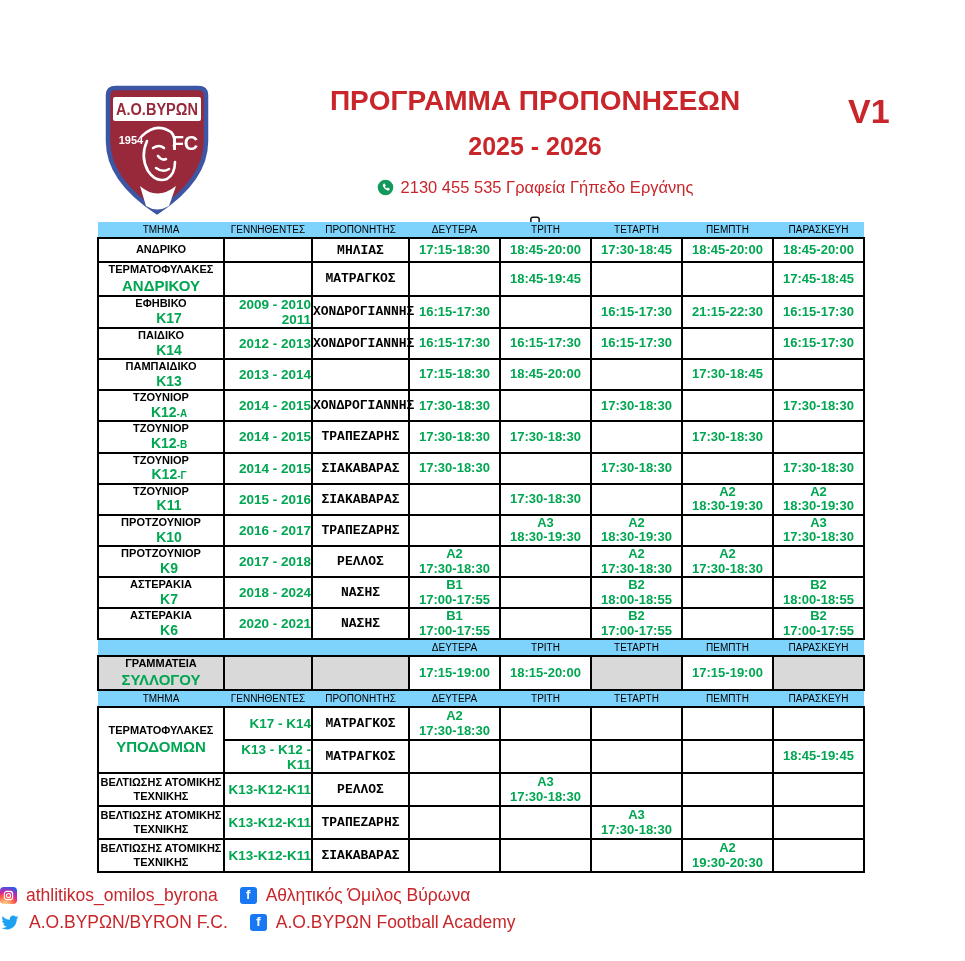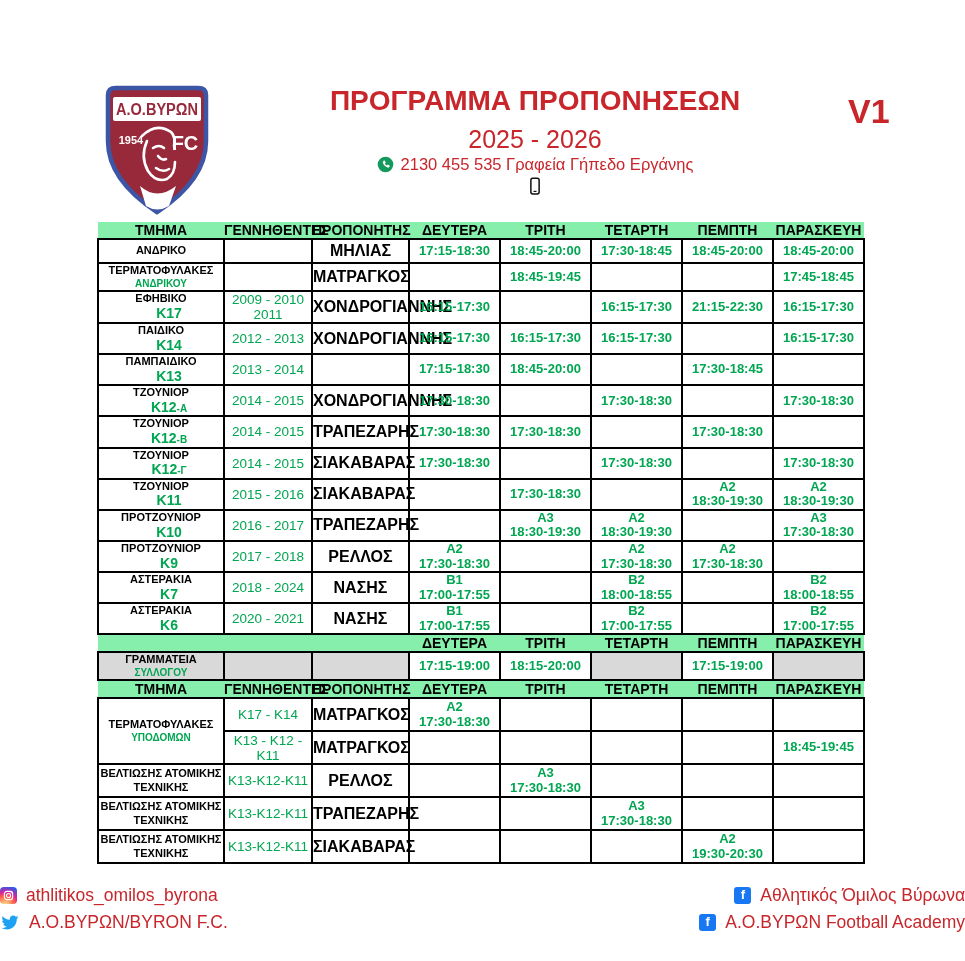--- a/index.html
+++ b/index.html
@@ -13,45 +13,45 @@
   }
   html,body{margin:0;padding:0;}
   body{
     width:965px;height:961px;background:#fff;position:relative;overflow:hidden;
     font-family:"Liberation Sans", sans-serif;
   }
   
   .logo{position:absolute;left:98px;top:84px;width:118px;height:132px;}
   .hdr-block{position:absolute;left:215px;top:86px;width:640px;text-align:center;color:var(--red);}
   .title{font-size:28px;font-weight:bold;letter-spacing:0px;line-height:1.05;}
-  .season{font-size:25px;font-weight:normal;line-height:1.05;margin-top:11px;}
+  .season{font-size:25px;font-weight:bold;line-height:1.05;margin-top:18px;}
   .contact-line{display:flex;justify-content:center;align-items:center;gap:7px;
-    font-size:16.5px;margin-top:2px;color:var(--red);}
+    font-size:16.5px;margin-top:18px;color:var(--red);}
   .version{position:absolute;left:848px;top:92px;font-size:34px;font-weight:bold;color:var(--red);}
   
   table{position:absolute;left:97px;top:222px;width:766px;border-collapse:collapse;table-layout:fixed;}
   td{padding:0;text-align:center;vertical-align:middle;}
-  .hcell{border:none;font-size:14px;font-weight:bold;height:15px;color:#000;background:#86efac;}
+  .hcell{border:none;font-size:10px;font-weight:normal;height:15px;color:#000;background:#7dd3fc;}
   .cell{border:2px solid #000;background:#fff;}
   .cell.grey{background:var(--grey);}
   .pre{white-space:pre-line;}
   .team-main{font-size:11px;font-weight:bold;line-height:1.25;white-space:pre-line;color:#000;}
   .team-sub{font-weight:bold;color:var(--green);}
   .team-sub.big{font-size:14px;line-height:1.1;padding-left:16px;}
-  .team-sub.small{font-size:10px;line-height:1.2;}
+  .team-sub.small{font-size:15px;line-height:1.2;}
   .sub-suffix{font-size:10px;}
-  .born{font-size:13.5px;font-weight:normal;color:var(--green);line-height:1.12;}
-  .coach{font-size:16px;font-weight:bold;color:#000;}
+  .born{font-size:13.5px;font-weight:bold;color:var(--green);line-height:1.12;text-align:right;}
+  .coach{font-size:13px;font-weight:bold;color:#000;font-family:Liberation Mono, monospace;}
   .time{font-size:13px;font-weight:bold;color:var(--green);line-height:1.12;}
   tr.blk-0{height:24px;}
   tr.blk-1{height:16px;}
   tr.blk-2{height:33px;}
   
   .footer{position:absolute;left:0;top:882px;width:100%;}
-  .f-line{display:flex;justify-content:space-between;align-items:center;gap:22px;height:27px;
+  .f-line{display:flex;justify-content:flex-start;align-items:center;gap:22px;height:27px;
     font-size:17.5px;color:var(--red);}
   .f-item{display:flex;align-items:center;gap:9px;}
   .badge-fb{width:17px;height:17px;border-radius:3px;background:var(--fb);color:#fff;
     font-weight:bold;font-size:13px;display:flex;align-items:flex-end;justify-content:center;line-height:1.1;}
   .badge-ig{width:17px;height:17px;border-radius:4px;
     background:radial-gradient(circle at 30% 110%, #fdf497 0%, #fd5949 45%, #d6249f 60%, #285AEB 90%);
     display:flex;align-items:center;justify-content:center;}
   .icon{flex:0 0 auto;display:inline-flex;align-items:center;justify-content:center;}
 </style>
 </head>

